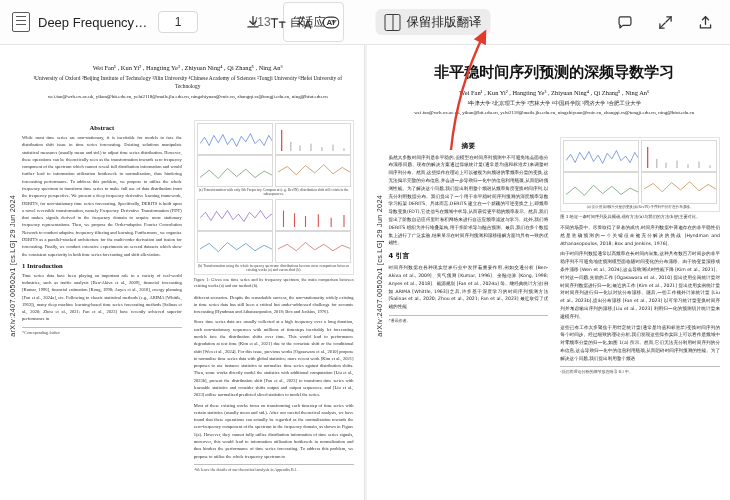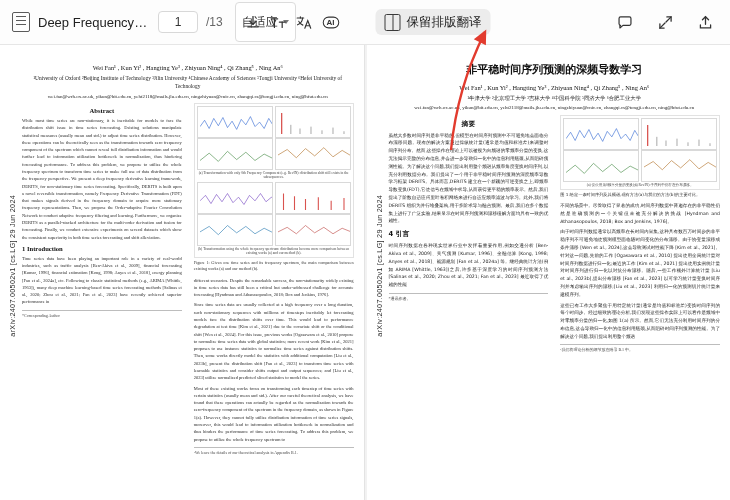--- a/index.html
+++ b/index.html
@@ -73,20 +73,21 @@
     font-size: 12px;
     color: #333;
     text-align: center;
     line-height: 20px;
     padding: 0;
     box-sizing: border-box;
   }
   .page-total {
     font-size: 12px;
     color: #666;
+    margin-left: 48px;
   }
   .zoom-select {
     height: 22px;
     border: 1px solid #dcdcdc;
     border-radius: 4px;
     background: #fff;
     font-size: 12px;
     color: #333;
     display: flex;
     align-items: center;
@@ -196,21 +197,21 @@
     font-family: "Liberation Serif", serif;
     font-weight: bold;
     font-size: 10.3px;
     text-align: center;
     line-height: 1.25;
     color: #111;
     margin-bottom: 6px;
   }
   .title.cjk {
     font-family: "DejaVu Sans", sans-serif;
-    font-size: 11px;
+    font-size: 15px;
   }
   .authors {
     font-family: "Liberation Serif", serif;
     font-size: 6.4px;
     text-align: center;
     line-height: 1.45;
     color: #161616;
   }
   .affil {
     font-family: "Liberation Serif", serif;
@@ -224,21 +225,21 @@
     font-family: "Liberation Serif", serif;
     font-size: 5px;
     text-align: center;
     line-height: 1.5;
     color: #1c1c1c;
     margin-top: 2px;
   }
   .cols {
     display: flex;
     gap: 12px;
-    margin-top: 3px;
+    margin-top: 20px;
   }
   .col { flex: 1 1 50%; }
   .h {
     font-family: "Liberation Serif", serif;
     font-weight: bold;
     font-size: 6.6px;
     text-align: center;
     margin: 4px 0 3px;
     color: #111;
   }

